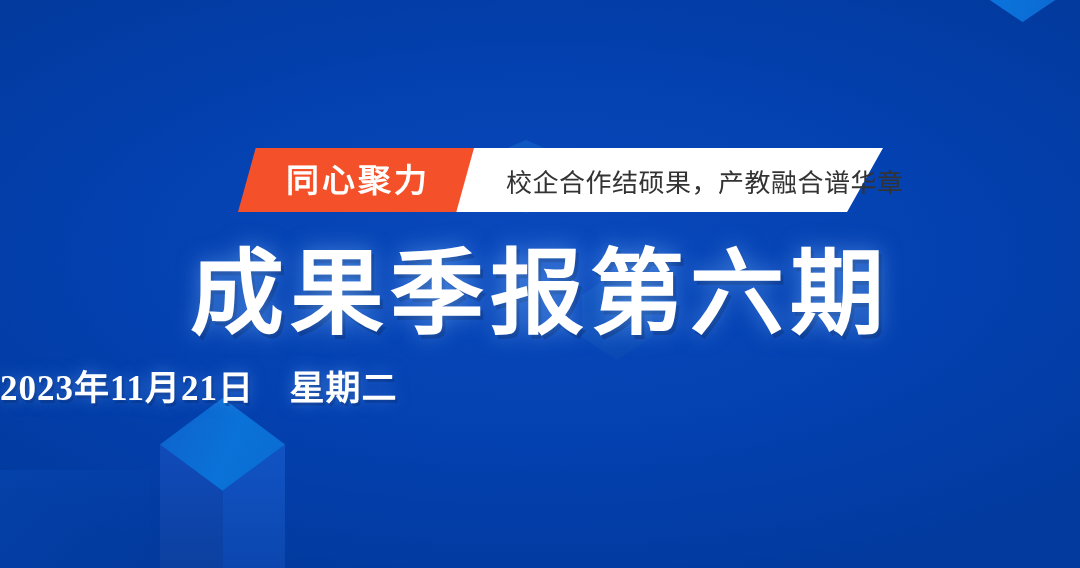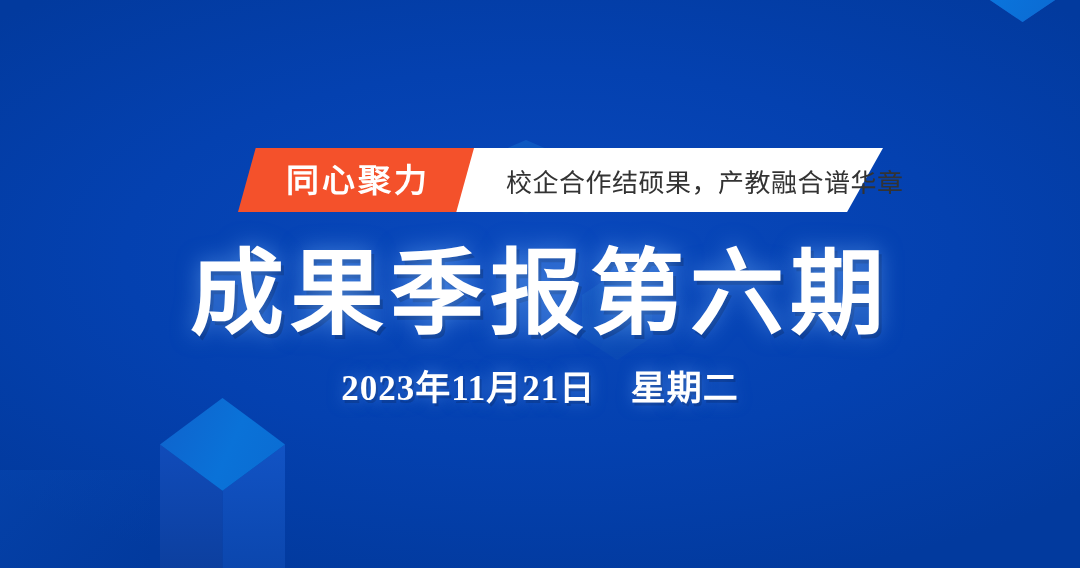--- a/index.html
+++ b/index.html
@@ -181,21 +181,21 @@
     text-shadow:
       0 0 22px rgba(125,185,255,.55),
       3px 4px 0 rgba(2,35,100,.45);
   }
 
   .dateline {
     position: absolute;
     left: 0;
     top: 371px;
     width: 1080px;
-    text-align: center;
+    text-align: left;
     color: #ffffff;
     font-family: "Liberation Serif", "DejaVu Serif", serif;
     font-size: 35px;
     font-weight: 700;
     letter-spacing: 1px;
     line-height: 1;
     white-space: nowrap;
     text-shadow:
       0 0 16px rgba(120,180,255,.50),
       2px 3px 0 rgba(2,35,100,.40);

